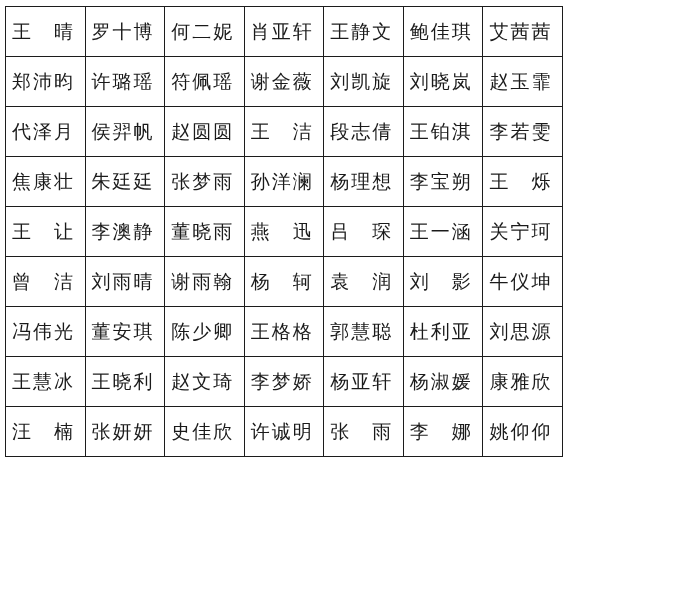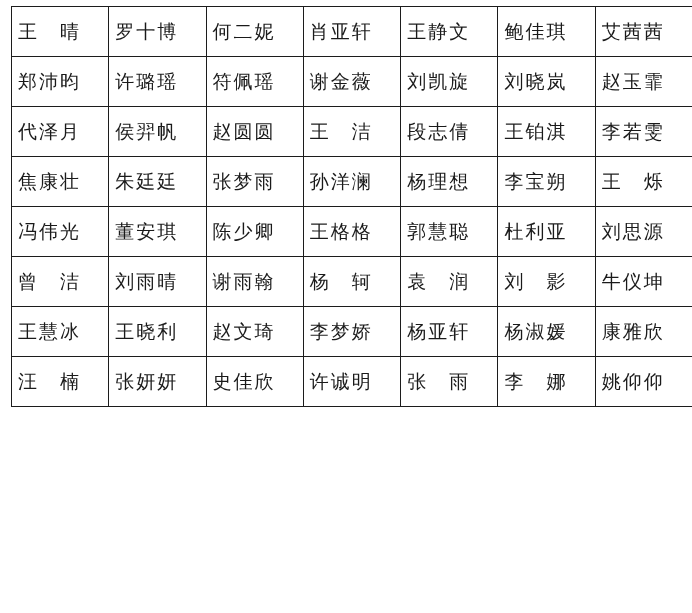--- a/index.html
+++ b/index.html
@@ -12,23 +12,23 @@
     font-family: "Liberation Serif", "DejaVu Serif", serif;
   }
   .page {
     position: relative;
     width: 692px;
     height: 613px;
     background: #ffffff;
   }
   table.names {
     position: absolute;
-    left: 11px;
+    left: 5px;
     top: 6px;
-    width: 682px;
+    width: 558px;
     border-collapse: collapse;
     table-layout: fixed;
   }
   table.names td {
     border: 1px solid #1c1c1c;
     height: 49px;
     padding: 0 2px 0 6px;
     font-size: 19px;
     color: #1a1a1a;
     letter-spacing: 2px;
@@ -74,36 +74,45 @@
       <tr>
         <td>焦康壮</td>
         <td>朱廷廷</td>
         <td>张梦雨</td>
         <td>孙洋澜</td>
         <td>杨理想</td>
         <td>李宝朔</td>
         <td>王　烁</td>
       </tr>
       <tr>
-        <td>冯伟光</td>
-        <td>董安琪</td>
-        <td>陈少卿</td>
-        <td>王格格</td>
-        <td>郭慧聪</td>
-        <td>杜利亚</td>
-        <td>刘思源</td>
+        <td>王　让</td>
+        <td>李澳静</td>
+        <td>董晓雨</td>
+        <td>燕　迅</td>
+        <td>吕　琛</td>
+        <td>王一涵</td>
+        <td>关宁珂</td>
       </tr>
       <tr>
         <td>曾　洁</td>
         <td>刘雨晴</td>
         <td>谢雨翰</td>
         <td>杨　轲</td>
         <td>袁　润</td>
         <td>刘　影</td>
         <td>牛仪坤</td>
+      </tr>
+      <tr>
+        <td>冯伟光</td>
+        <td>董安琪</td>
+        <td>陈少卿</td>
+        <td>王格格</td>
+        <td>郭慧聪</td>
+        <td>杜利亚</td>
+        <td>刘思源</td>
       </tr>
       <tr>
         <td>王慧冰</td>
         <td>王晓利</td>
         <td>赵文琦</td>
         <td>李梦娇</td>
         <td>杨亚轩</td>
         <td>杨淑媛</td>
         <td>康雅欣</td>
       </tr>

